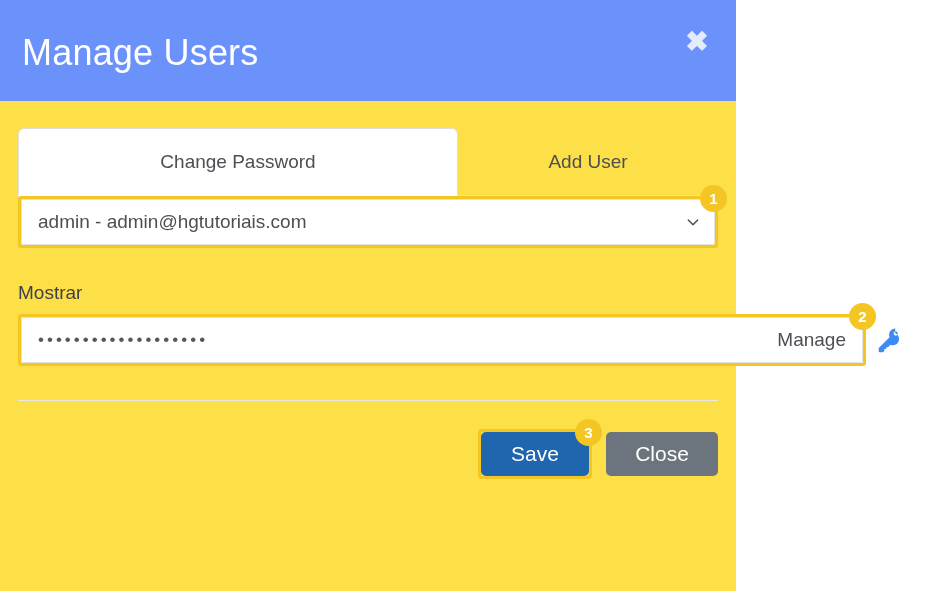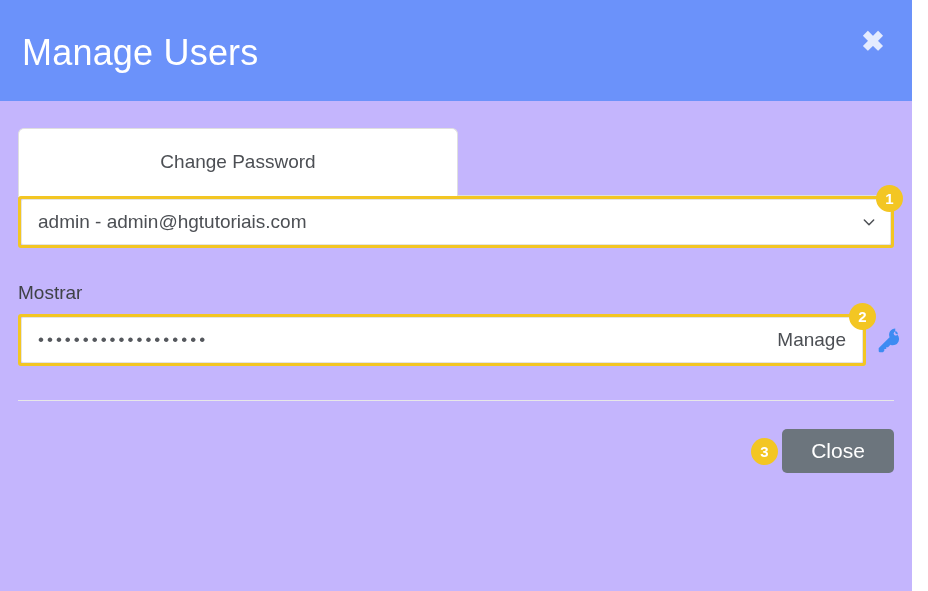--- a/index.html
+++ b/index.html
@@ -9,24 +9,24 @@
   body {
     width: 928px;
     height: 591px;
     background: #ffffff;
     font-family: "Liberation Sans", sans-serif;
     overflow: hidden;
     position: relative;
   }
 
   #modal {
-    width: 912px;
+    width: 736px;
     height: 591px;
     position: relative;
-    background: #c4b5fd;
+    background: #fde047;
     box-sizing: border-box;
   }
 
   
   #modal-header {
     height: 101px;
     background: #6b92fa;
     position: relative;
     display: flex;
     align-items: center;
@@ -282,20 +282,23 @@
 
   <div id="modal-header">
     <h1 id="modal-title">Manage Users</h1>
     <div id="close-icon">✖</div>
   </div>
 
   <div id="tab-strip">
     <div class="tab active">
       <span>Change Password</span>
     </div>
+    <div class="tab inactive">
+      <span>Add User</span>
+    </div>
   </div>
 
   <div id="form-body">
 
 
     <div class="highlight-wrap" id="username-highlight">
       <div class="badge" id="username-badge">1</div>
       <div id="username-select">
         <span>admin - admin@hgtutoriais.com</span>
       </div>
@@ -318,17 +321,18 @@
         <path d="M16.5 2.2a5.3 5.3 0 0 0-4.86 7.43L2.6 18.67a1 1 0 0 0-.29.7v2.13a1 1 0 0 0 1 1h2.2a1 1 0 0 0 .7-.29l.92-.92v-1.5h1.64v-1.64h1.5l2.1-2.1a5.3 5.3 0 1 0 4.13-9.85zm1.6 5.42a1.72 1.72 0 1 1-2.44-2.43 1.72 1.72 0 0 1 2.44 2.43z"></path>
       </svg>
     </div>
   </div>
 
   <div id="footer-divider"></div>
 
   <div id="modal-footer">
     <div id="save-highlight">
       <div class="badge" id="save-badge">3</div>
+      <button class="btn" id="save-button">Save</button>
     </div>
     <button class="btn" id="close-button">Close</button>
   </div>
 
 </div>
 
 </body></html>

